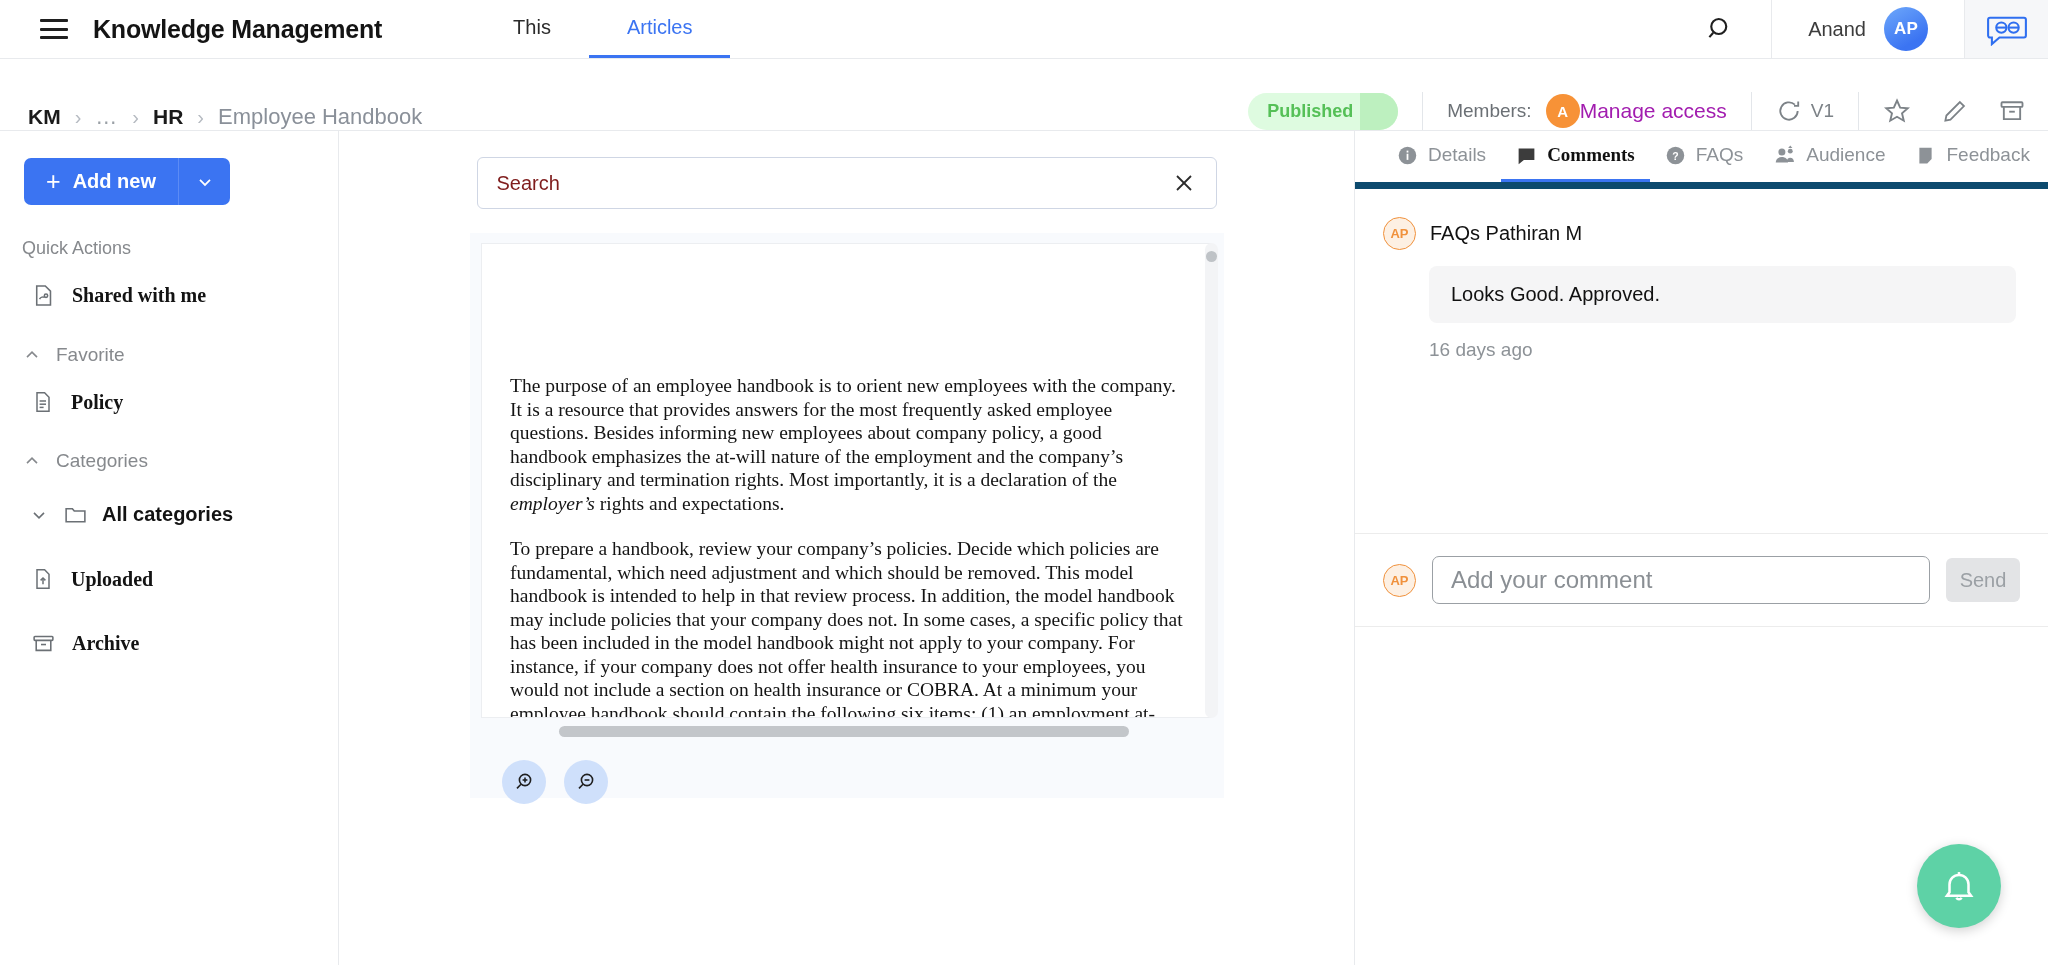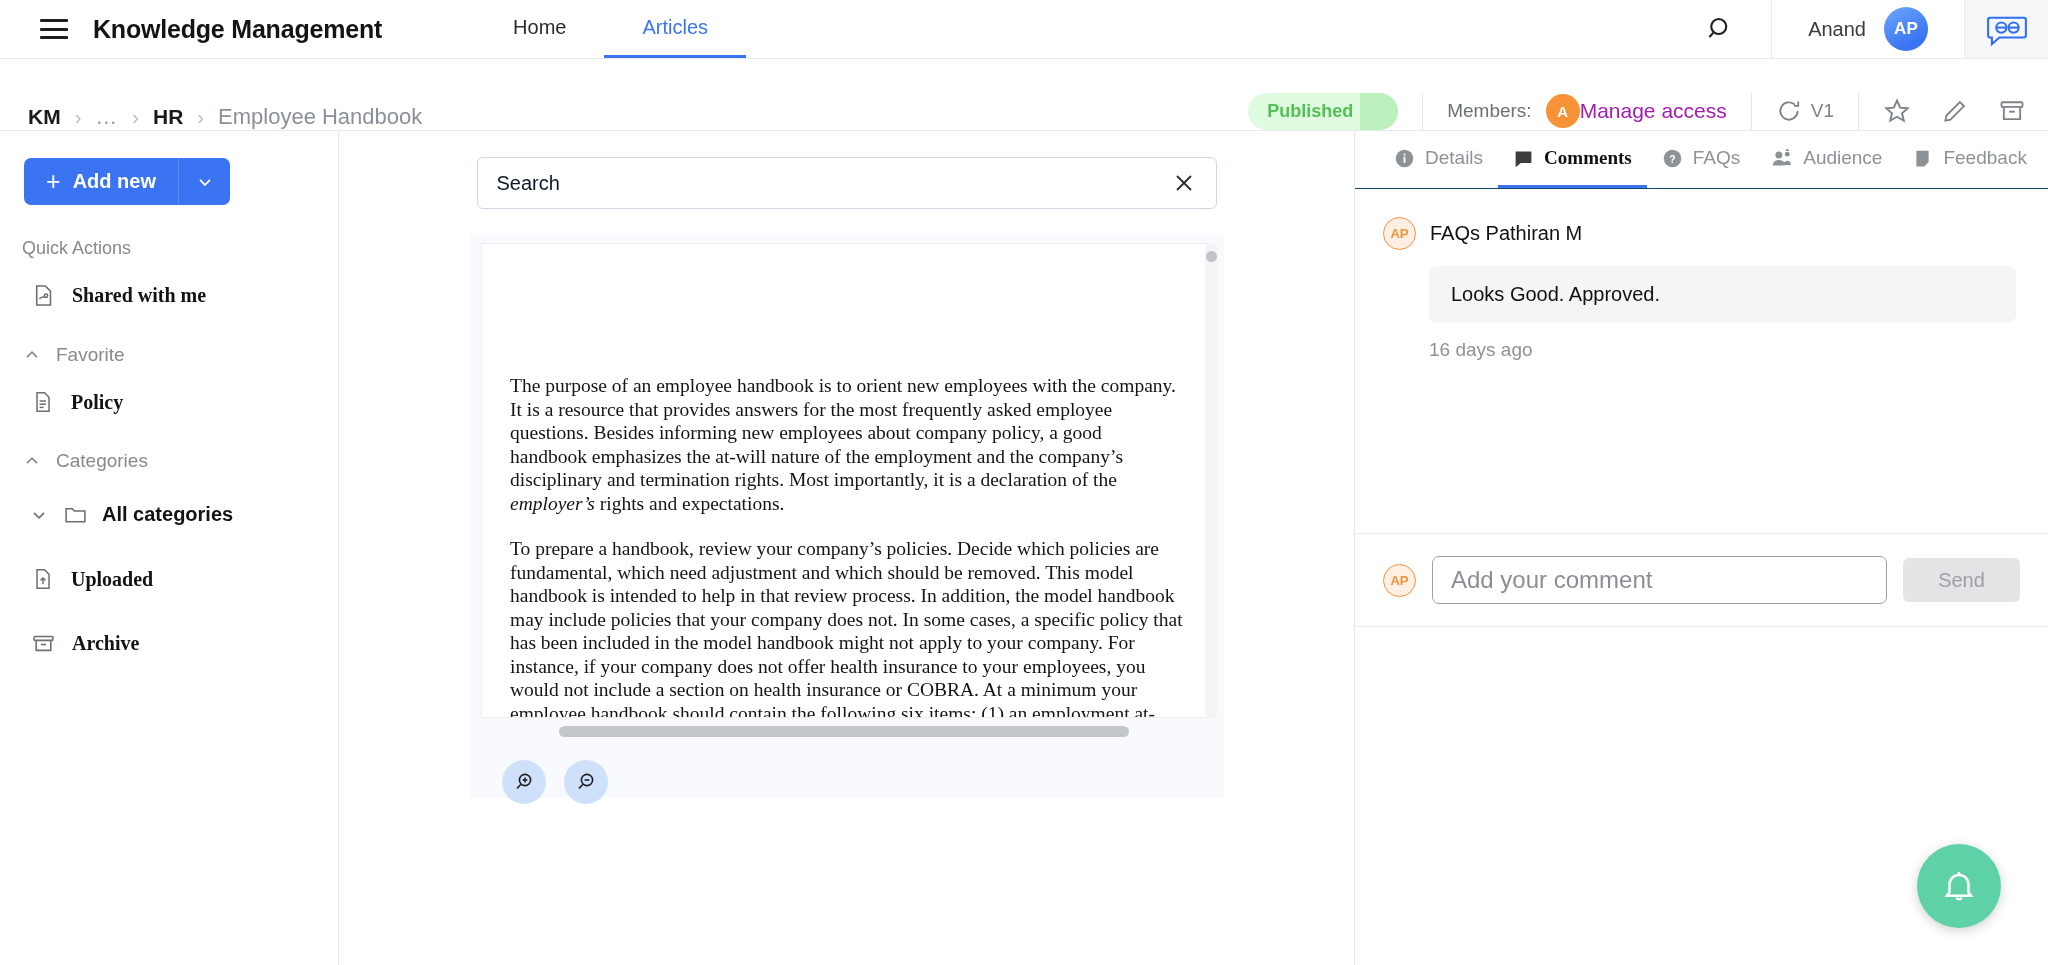--- a/index.html
+++ b/index.html
@@ -139,21 +139,21 @@
   .side-subitem .txt { font-size: 20px; font-weight: bold; color: #131313; }
   .mt-big { margin-top: 40px; }
 
   
   .docpane { flex: 1; background: #fff; position: relative; overflow: hidden; border-right: 1px solid #e8eaed; }
   .searchrow { padding: 26px 0 0 0; display: flex; justify-content: center; }
   .searchbox {
     width: 740px; height: 52px; border: 1px solid #cfd6e4; border-radius: 6px;
     display: flex; align-items: center; background: #fff;
   }
-  .searchbox .ph { font-size: 20px; color: #0f172a; margin-left: 19px; flex: 1; }
+  .searchbox .ph { font-size: 20px; color: #7f1d1d; margin-left: 19px; flex: 1; }
   .searchbox .xbtn { margin-right: 20px; cursor: pointer; }
 
   .viewer {
     width: 754px; margin: 24px auto 0 auto;
     background: #f8fafd; height: 565px; position: relative;
     padding: 10px 0 0 0;
   }
   .page {
     width: 731px; height: 475px; margin: 0 auto; background: #fff;
     border: 1px solid #eceef1; position: relative; overflow: hidden;
@@ -187,21 +187,21 @@
   }
   .zoom-btn {
     width: 44px; height: 44px; border-radius: 50%; background: #cfe0fb;
     display: flex; align-items: center; justify-content: center; cursor: pointer;
   }
 
   
   .rightpanel { width: 693px; flex: 0 0 693px; background: #fff; position: relative; }
   .rp-tabs {
     height: 58px; display: flex; align-items: stretch;
-    border-bottom: 1px solid #0c4a6e; padding-left: 24px;
+    border-bottom: 7px solid #0c4a6e; padding-left: 24px; justify-content: center;
   }
   .rp-tab {
     display: flex; align-items: center; gap: 10px; padding: 0 15px;
     font-size: 19px; color: #8d9297; cursor: pointer;
     border-bottom: 3px solid transparent;
   }
   .rp-tab.active { color: #111; font-weight: bold; border-bottom-color: #3b74f2; font-family: Liberation Serif, serif; }
 
   .comment-block { padding: 28px 32px 0 28px; }
   .cm-head { display: flex; align-items: center; gap: 14px; }
@@ -222,21 +222,21 @@
     position: absolute; left: 0; right: 0; top: 402px;
     border-top: 1px solid #ececec; border-bottom: 1px solid #ececec;
     padding: 22px 28px; display: flex; align-items: center; gap: 16px;
   }
   .ci-field {
     flex: 1; height: 48px; border: 1px solid #9ba0a5; border-radius: 7px;
     display: flex; align-items: center; padding-left: 18px;
     font-size: 24px; color: #8a8f94; background: #fff;
   }
   .send-btn {
-    width: 117px; height: 44px; border-radius: 6px; background: #e3e4e6;
+    width: 74px; height: 44px; border-radius: 6px; background: #e3e4e6;
     color: #9ba0a5; font-size: 20px;
     display: flex; align-items: center; justify-content: center; cursor: pointer;
   }
 
   .fab {
     position: absolute; right: 47px; bottom: 37px;
     width: 84px; height: 84px; border-radius: 50%;
     background: #5ed2a6;
     box-shadow: 0 3px 12px rgba(0,0,0,0.18);
     display: flex; align-items: center; justify-content: center; cursor: pointer;
@@ -248,21 +248,21 @@
 
 <div class="topbar">
   <div class="hamburger">
     <span></span>
       <span></span>
       <span></span>
   </div>
   <div class="brand">Knowledge Management</div>
 
   <div class="nav-tabs">
-    <div class="nav-tab">Home</div>
+    <div class="nav-tab">This</div>
     <div class="nav-tab active">Articles</div>
   </div>
 
   <div class="topbar-right">
     <div class="tb-cell nodiv">
       <svg width="30" height="30" viewBox="0 0 24 24" fill="none" stroke="#1f1f1f" stroke-width="1.7">
         <circle cx="11" cy="10" r="6"></circle>
           <line x1="6.6" y1="15" x2="3.5" y2="18.5"></line>
       </svg>
     </div>

